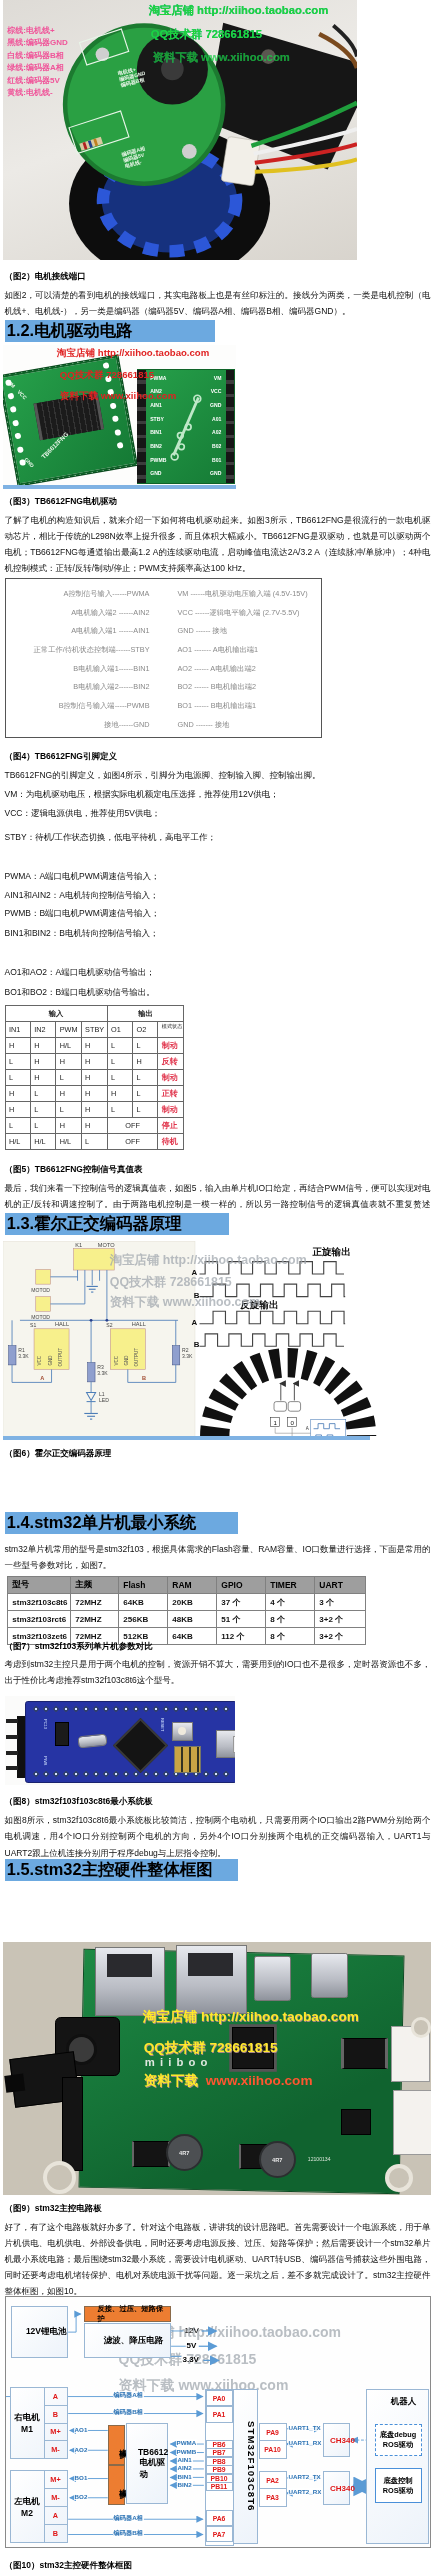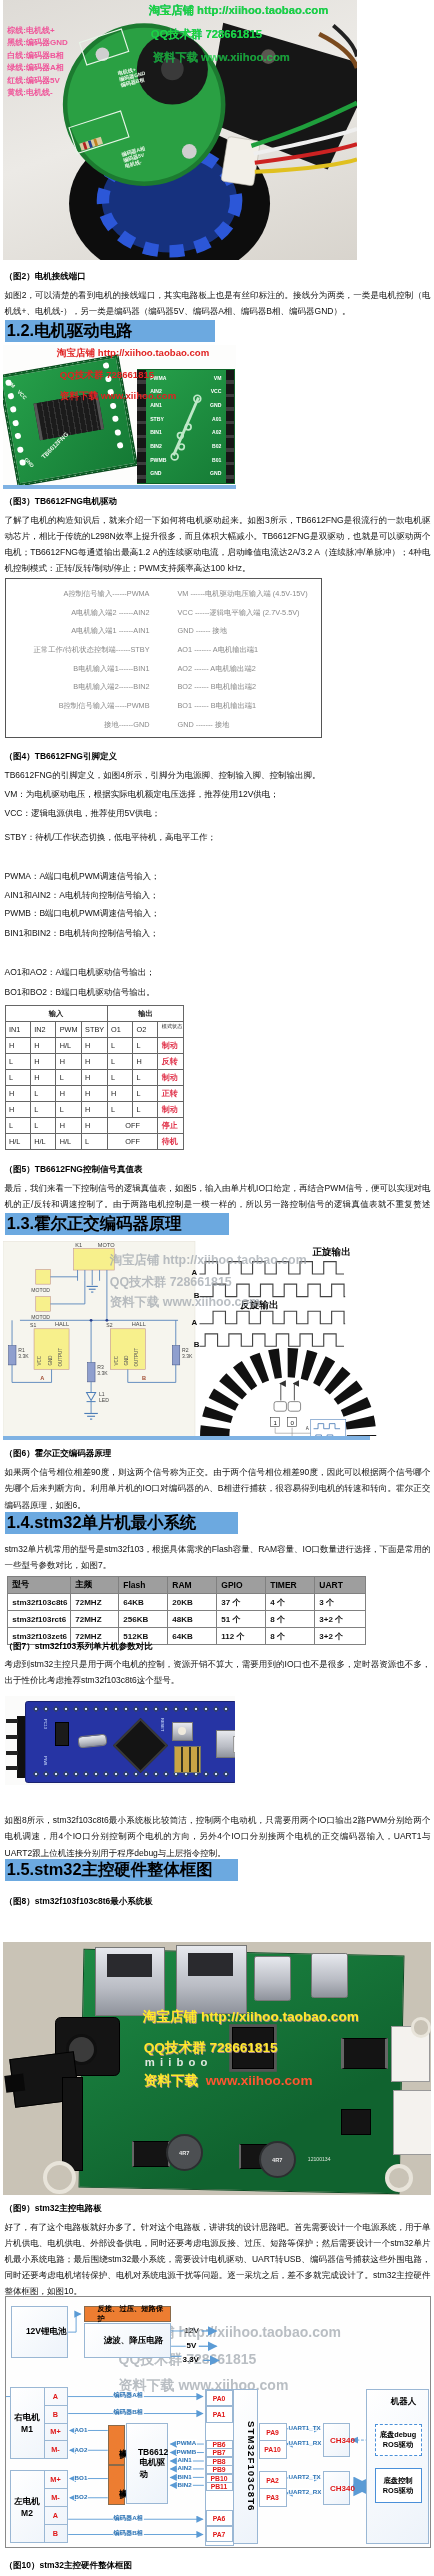--- a/index.html
+++ b/index.html
@@ -419,21 +419,20 @@
       <text x="536" y="334" font-size="8" fill="#333">A</text>
       <text x="536" y="356" font-size="8" fill="#333">B</text>
     </svg>
     <div class="wm wm-gray" style="top:11.3px;left:107px;font-size:12.4px">淘宝店铺  http://xiihoo.taobao.com</div>
     <div class="wm wm-gray" style="top:33px;left:107px;font-size:12.4px">QQ技术群  728661815</div>
     <div class="wm wm-gray" style="top:53px;left:107px;font-size:12.4px">资料下载  www.xiihoo.com</div>
   </div>
   <div class="divider" style="top:1436px;left:2.8px;width:367px"></div>
 
   <div class="cap" style="top:1448px;left:4.5px">（图6）霍尔正交编码器原理</div>
-  <div class="para" style="top:1464px;left:4.5px;width:426px">如果两个信号相位相差90度，则这两个信号称为正交。由于两个信号相位相差90度，因此可以根据两个信号哪个先哪个后来判断方向。利用单片机的IO口对编码器的A、B相进行捕获，很容易得到电机的转速和转向。霍尔正交编码器原理，如图6。</div>
 
   <div class="sech" style="top:1512px;left:4.5px;width:231px">1.4.stm32单片机最小系统</div>
 
   <div class="para" style="top:1541px;left:4.5px;width:426px">stm32单片机常用的型号是stm32f103，根据具体需求的Flash容量、RAM容量、IO口数量进行选择，下面是常用的一些型号参数对比，如图7。</div>
 
   <table id="ctable">
     <colgroup>
         <col style="width:63px">
         <col style="width:48px">
         <col style="width:49px">
@@ -502,21 +501,21 @@
       <div class="metal abs" style="top:28px;left:190px;width:22.6px;height:26px">
         <div class="abs" style="top:5.7px;left:16px;width:5.7px;height:14.7px;background:#f4f4f6;border:0.6px solid #999"></div>
       </div>
     </div>
     <div class="abs" style="top:20px;left:1.1px;width:19px;height:62px">
       <div class="abs" style="top:0;left:11.3px;width:8px;height:62px;background:#101010"></div>
       <div class="abs" style="top:3.4px;left:0;width:12.4px;height:4px;background:#222;box-shadow:0 16px 0 #222,0 32px 0 #222,0 47px 0 #222"></div>
     </div>
   </div>
 
-  <div class="cap" style="top:1896px;left:4.5px">（图8）stm32f103f103c8t6最小系统板</div>
+  <div class="cap" style="top:1796px;left:4.5px">（图8）stm32f103f103c8t6最小系统板</div>
   <div class="para" style="top:1812px;left:4.5px;width:426px">如图8所示，stm32f103c8t6最小系统板比较简洁，控制两个电动机，只需要用两个IO口输出2路PWM分别给两个电机调速，用4个IO口分别控制两个电机的方向，另外4个IO口分别接两个电机的正交编码器输入，UART1与UART2跟上位机连接分别用于程序debug与上层指令控制。</div>
 
   <div class="sech" style="top:1859px;left:4.5px;width:231px">1.5.stm32主控硬件整体框图</div>
 
 
   <div id="fig9">
     <div class="abs" style="top:10.2px;left:78px;width:319px;height:237px;background:linear-gradient(150deg,#1d8a44,#10632f 70%);transform:rotate(1.2deg);border:1.1px solid #0b4a22"></div>
     <div class="metal abs" style="top:4.5px;left:92px;width:68px;height:67px">
       <div class="abs" style="top:6.8px;left:11.3px;width:45px;height:22.6px;background:#2a2a2e"></div>
     </div>

